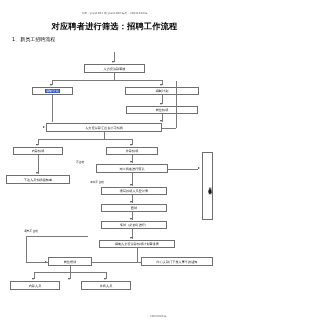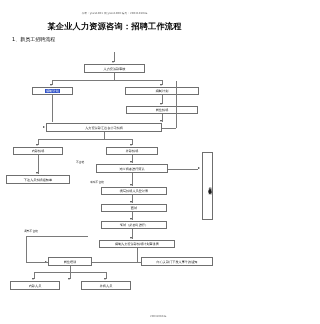--- a/index.html
+++ b/index.html
@@ -87,21 +87,21 @@
     position:absolute;bottom:6px;left:150px;
     font-size:2.6px;color:#666;white-space:nowrap;
   }
 </style>
 </head>
 <body>
 
 <div class="page">
 
   <div class="doc-meta">作者：ylwx1001 阅  ylwx1000   编号：200310104a</div>
-  <div class="doc-title">某企业人力资源咨询：招聘工作流程</div>
+  <div class="doc-title">对应聘者进行筛选：招聘工作流程</div>
   <div class="sec-head">1、新员工招聘流程</div>
 
   <div class="fc">
 
     <div class="ln lnv" style="left:114px;top:8px;height:10px;"></div>
     <div class="arw arw-d" style="left:112.4px;top:17px;"></div>
 
     <div class="box" style="left:84px;top:20px;width:61px;height:9px;">人力资源部审核</div>
 
     <div class="ln lnv" style="left:114px;top:29px;height:7px;"></div>

